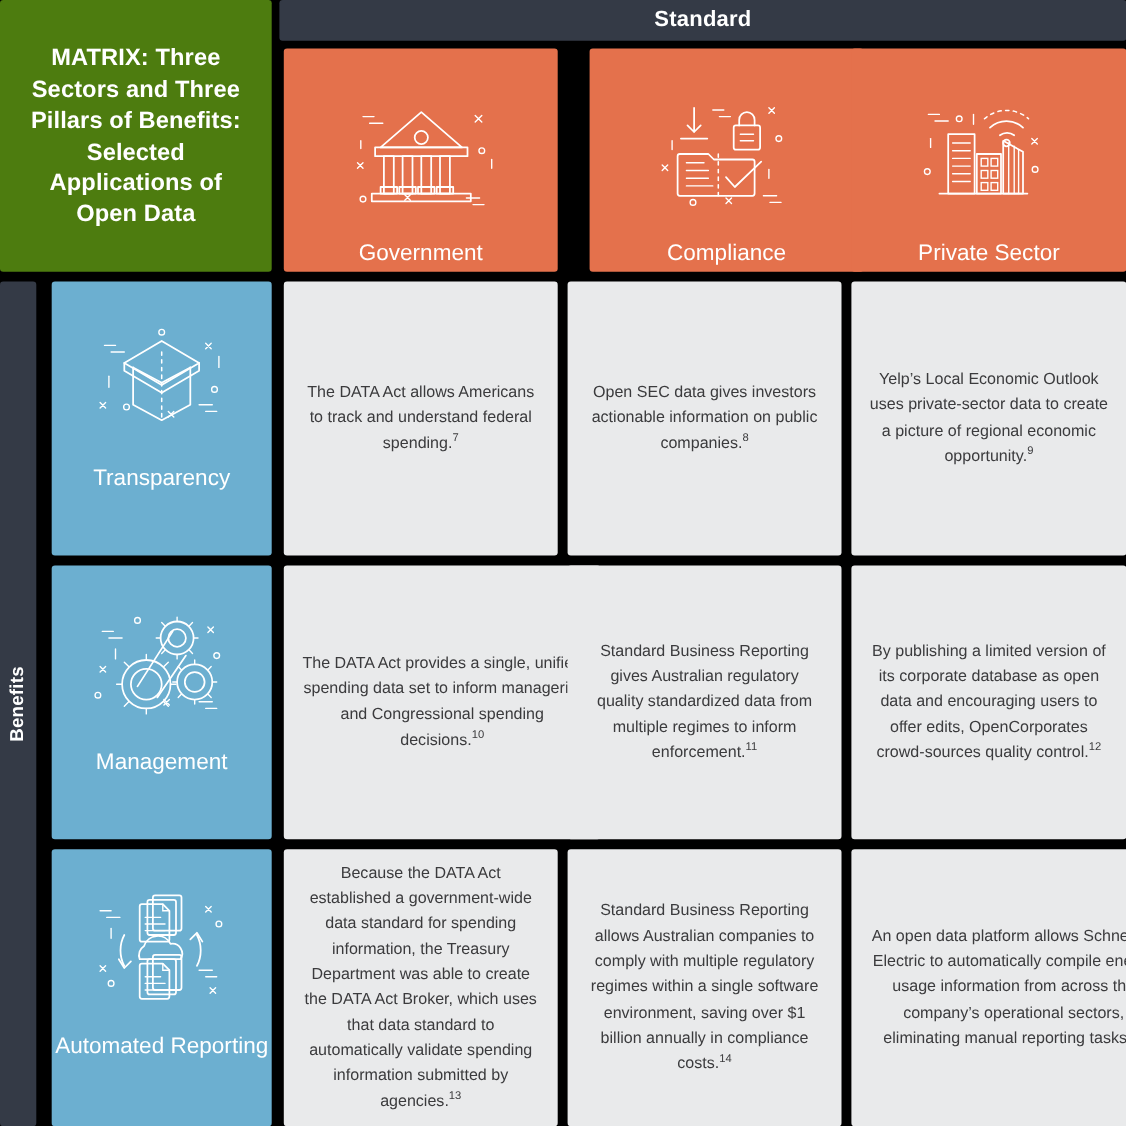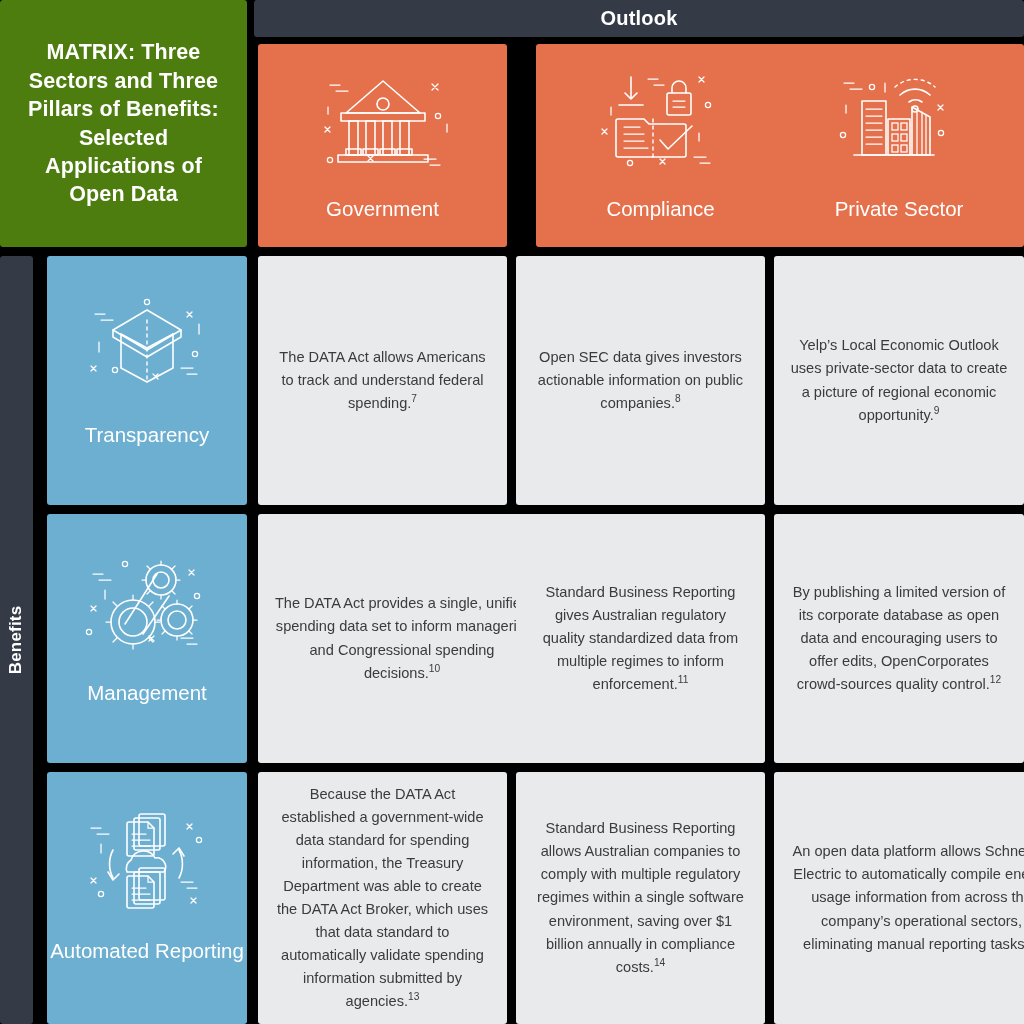--- a/index.html
+++ b/index.html
@@ -51,21 +51,21 @@
     transform: rotate(-90deg);
     white-space: nowrap;
     letter-spacing: .2px;
   }
 
   
   .sector-head {
     background: #e4714c;
     display: flex; flex-direction: column;
     align-items: center; justify-content: flex-start;
-    padding-top: 15px;
+    padding-top: 36px;
   }
   .sector-head .icon-wrap { height: 112px; display:flex; align-items:center; justify-content:center; }
   .sector-label {
     color: #ffffff; font-size: 20.5px; margin-top: 26px; text-align:center; line-height:1.2;
   }
 
   
   .benefit-head {
     background: #6cafd0;
     display: flex; flex-direction: column;
@@ -99,21 +99,21 @@
 </head>
 <body>
 
 <div id="matrix">
 
   <div class="cell title-block" style="left:0px; top:0px; width:247px; height:247px;">
     <div class="title-text">MATRIX: Three Sectors and Three Pillars of Benefits: Selected Applications of Open Data</div>
   </div>
 
   <div class="cell sectors-banner" style="left:254px; top:0px; width:770px; height:37px;">
-    <span class="sectors-text">Outlook</span>
+    <span class="sectors-text">Standard</span>
   </div>
 
   <div class="cell benefits-bar" style="left:0px; top:256px; width:33px; height:768px;">
     <span class="benefits-text">Benefits</span>
   </div>
 
   <div class="cell sector-head" style="left:258px; top:44px; width:249px; height:203px;">
     <div class="icon-wrap">
       <svg width="150" height="108" viewBox="0 0 150 108">
 

